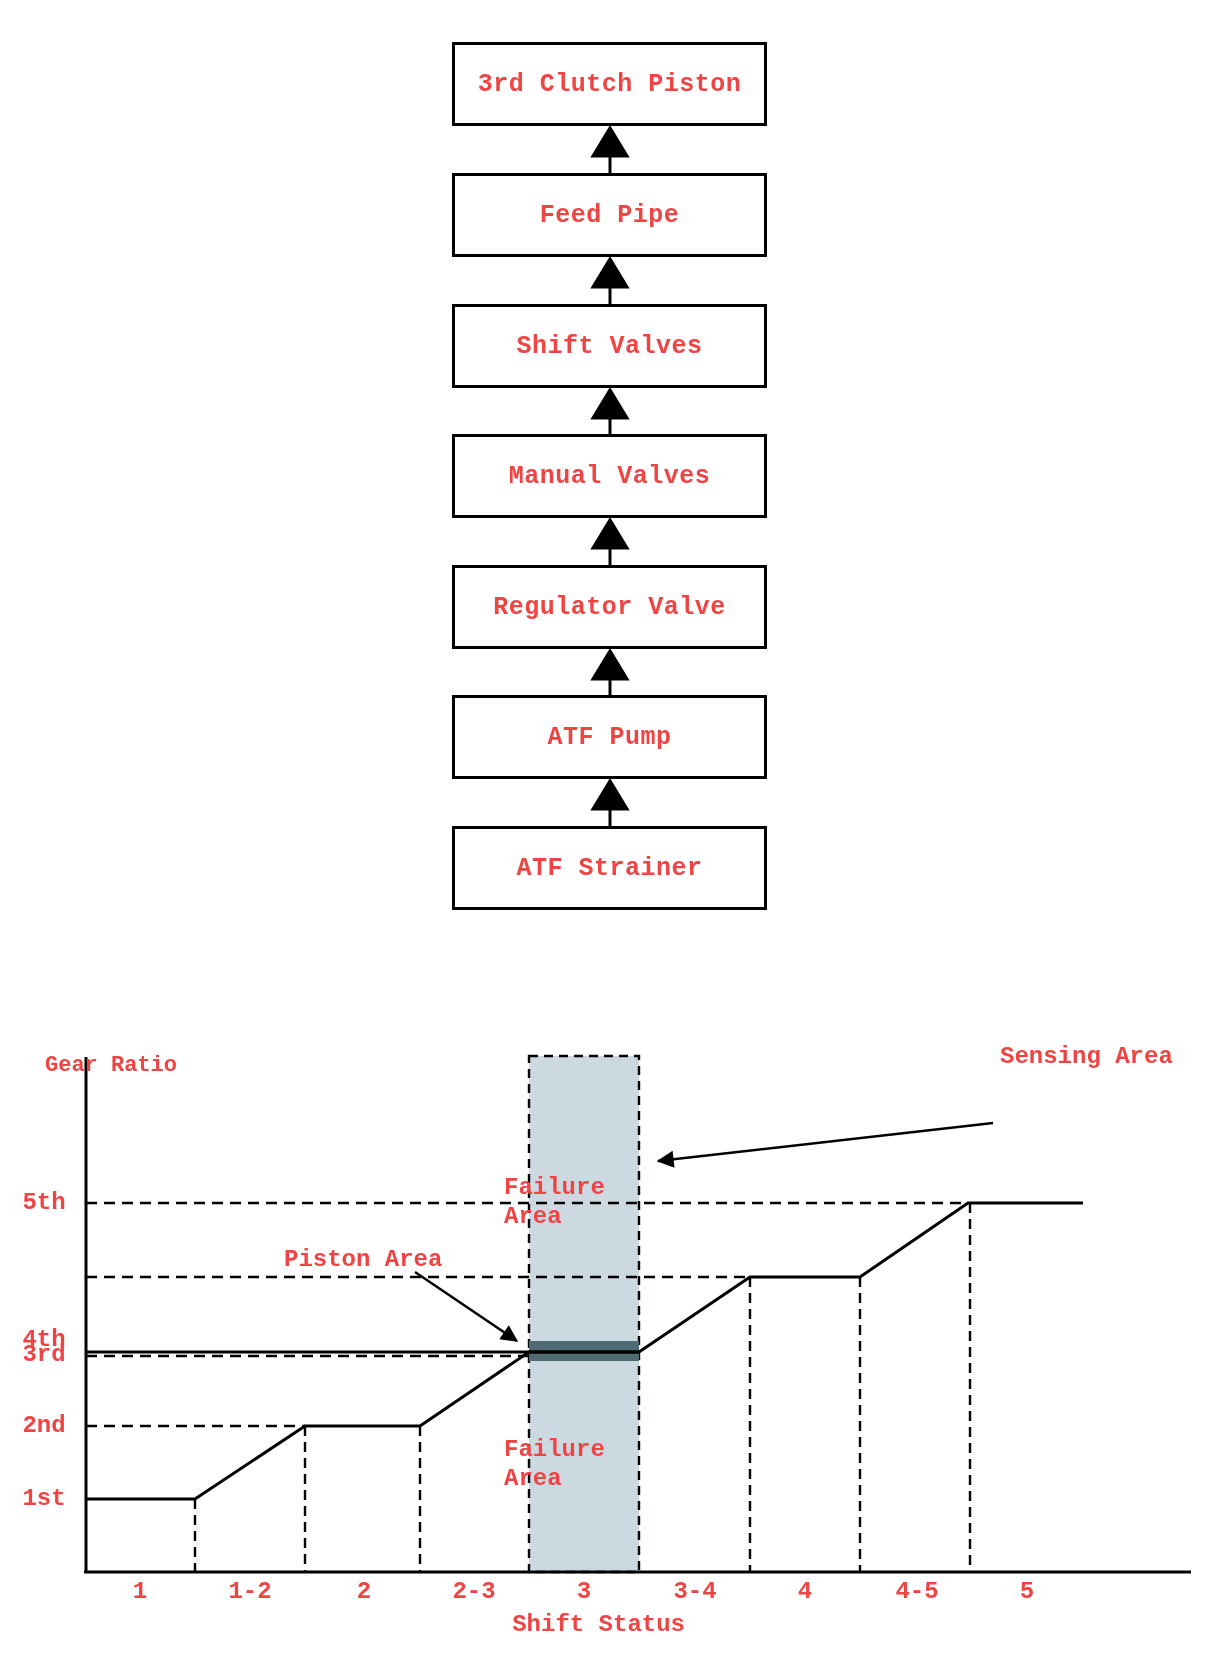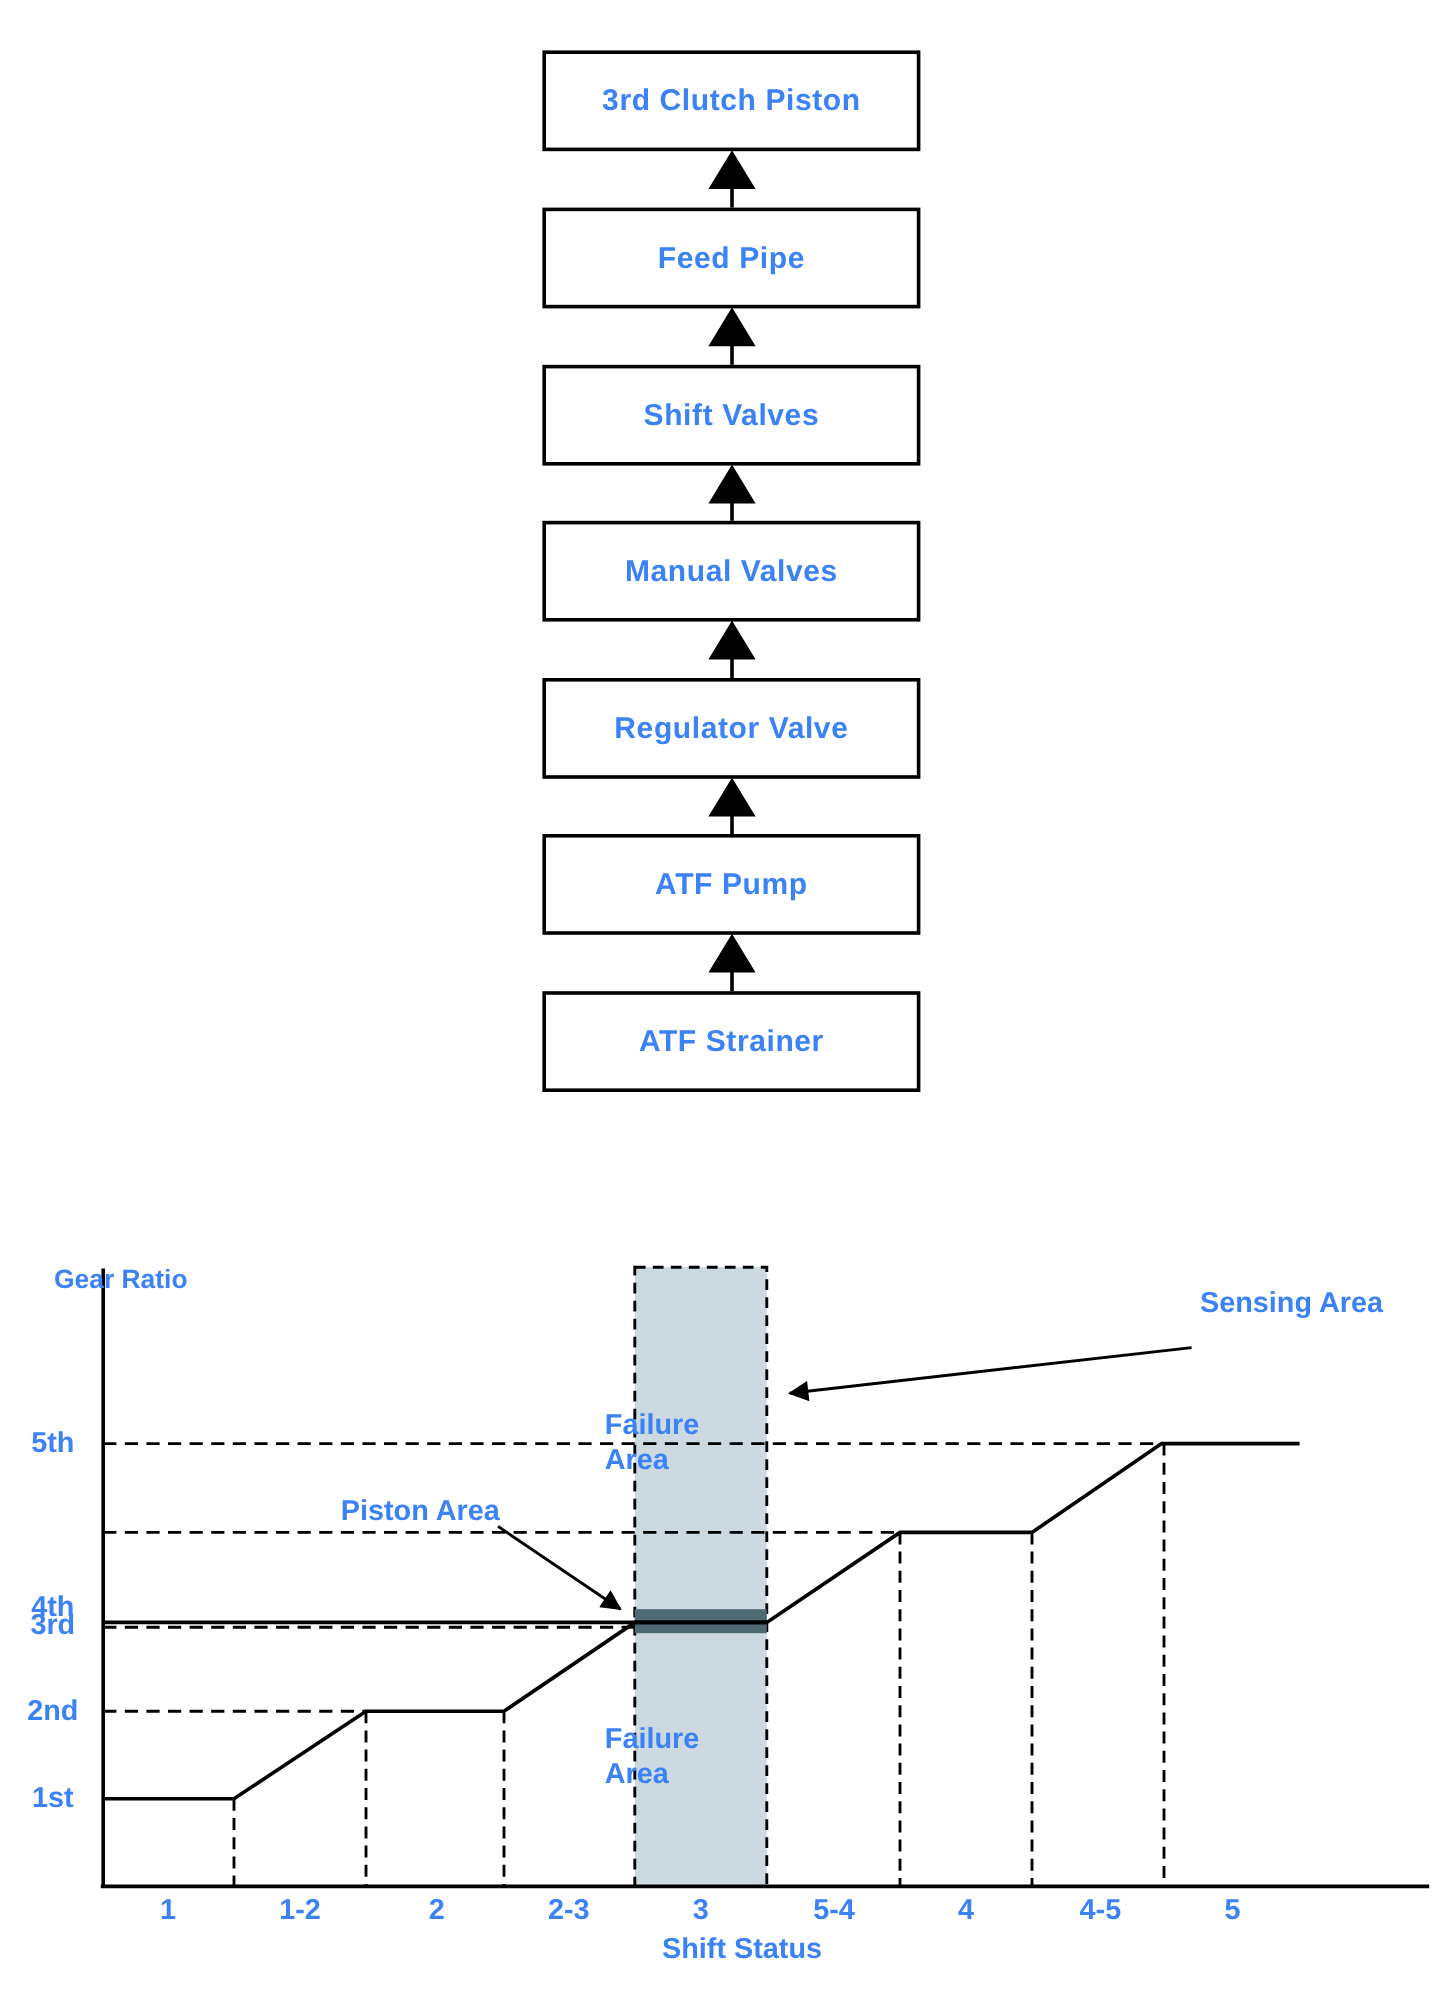--- a/index.html
+++ b/index.html
@@ -1,18 +1,18 @@
 <!DOCTYPE html>
 <html><head>
 <meta charset="utf-8">
 <style>
   html,body{margin:0;padding:0;background:#ffffff;}
   .canvas{
     position:relative;width:1213px;height:1670px;background:#ffffff;
-    font-family:Liberation Sans, sans-serif;color:#3b82f6;overflow:hidden;
+    font-family:Liberation Mono, monospace;color:#ef4444;overflow:hidden;
   }
   
   .fbox{
     position:absolute;left:452px;width:315px;height:84px;
     border:3px solid #000;background:#fff;box-sizing:border-box;
     display:flex;align-items:center;justify-content:center;
     font-size:25px;font-weight:bold;letter-spacing:0.5px;
   }
   svg.layer{position:absolute;left:0;top:0;}
   
@@ -112,33 +112,33 @@
   <div class="lbl ytick" style="top:1326px">4th</div>
   <div class="lbl ytick" style="top:1341px">3rd</div>
   <div class="lbl ytick" style="top:1412px">2nd</div>
   <div class="lbl ytick" style="top:1485px">1st</div>
 
   <div class="lbl xtick" style="left:100px">1</div>
   <div class="lbl xtick" style="left:210px">1-2</div>
   <div class="lbl xtick" style="left:324px">2</div>
   <div class="lbl xtick" style="left:434px">2-3</div>
   <div class="lbl xtick" style="left:544px">3</div>
-  <div class="lbl xtick" style="left:655px">5-4</div>
+  <div class="lbl xtick" style="left:655px">3-4</div>
   <div class="lbl xtick" style="left:765px">4</div>
   <div class="lbl xtick" style="left:877px">4-5</div>
   <div class="lbl xtick" style="left:987px">5</div>
 
   <div class="lbl" style="left:485px;top:1611px;width:200px;text-align:right">Shift Status</div>
 
   <div class="lbl center2" style="left:504px;top:1173px">
     <span>Failure</span><br>
     <span>Area</span>
   </div>
   <div class="lbl center2" style="left:504px;top:1435px">
     <span>Failure</span><br>
     <span>Area</span>
   </div>
 
   <div class="lbl" style="left:284px;top:1246px">Piston Area</div>
 
-  <div class="lbl" style="left:1000px;top:1072px">Sensing Area</div>
+  <div class="lbl" style="left:1000px;top:1043px">Sensing Area</div>
 
 </div>
 
 </body></html>

